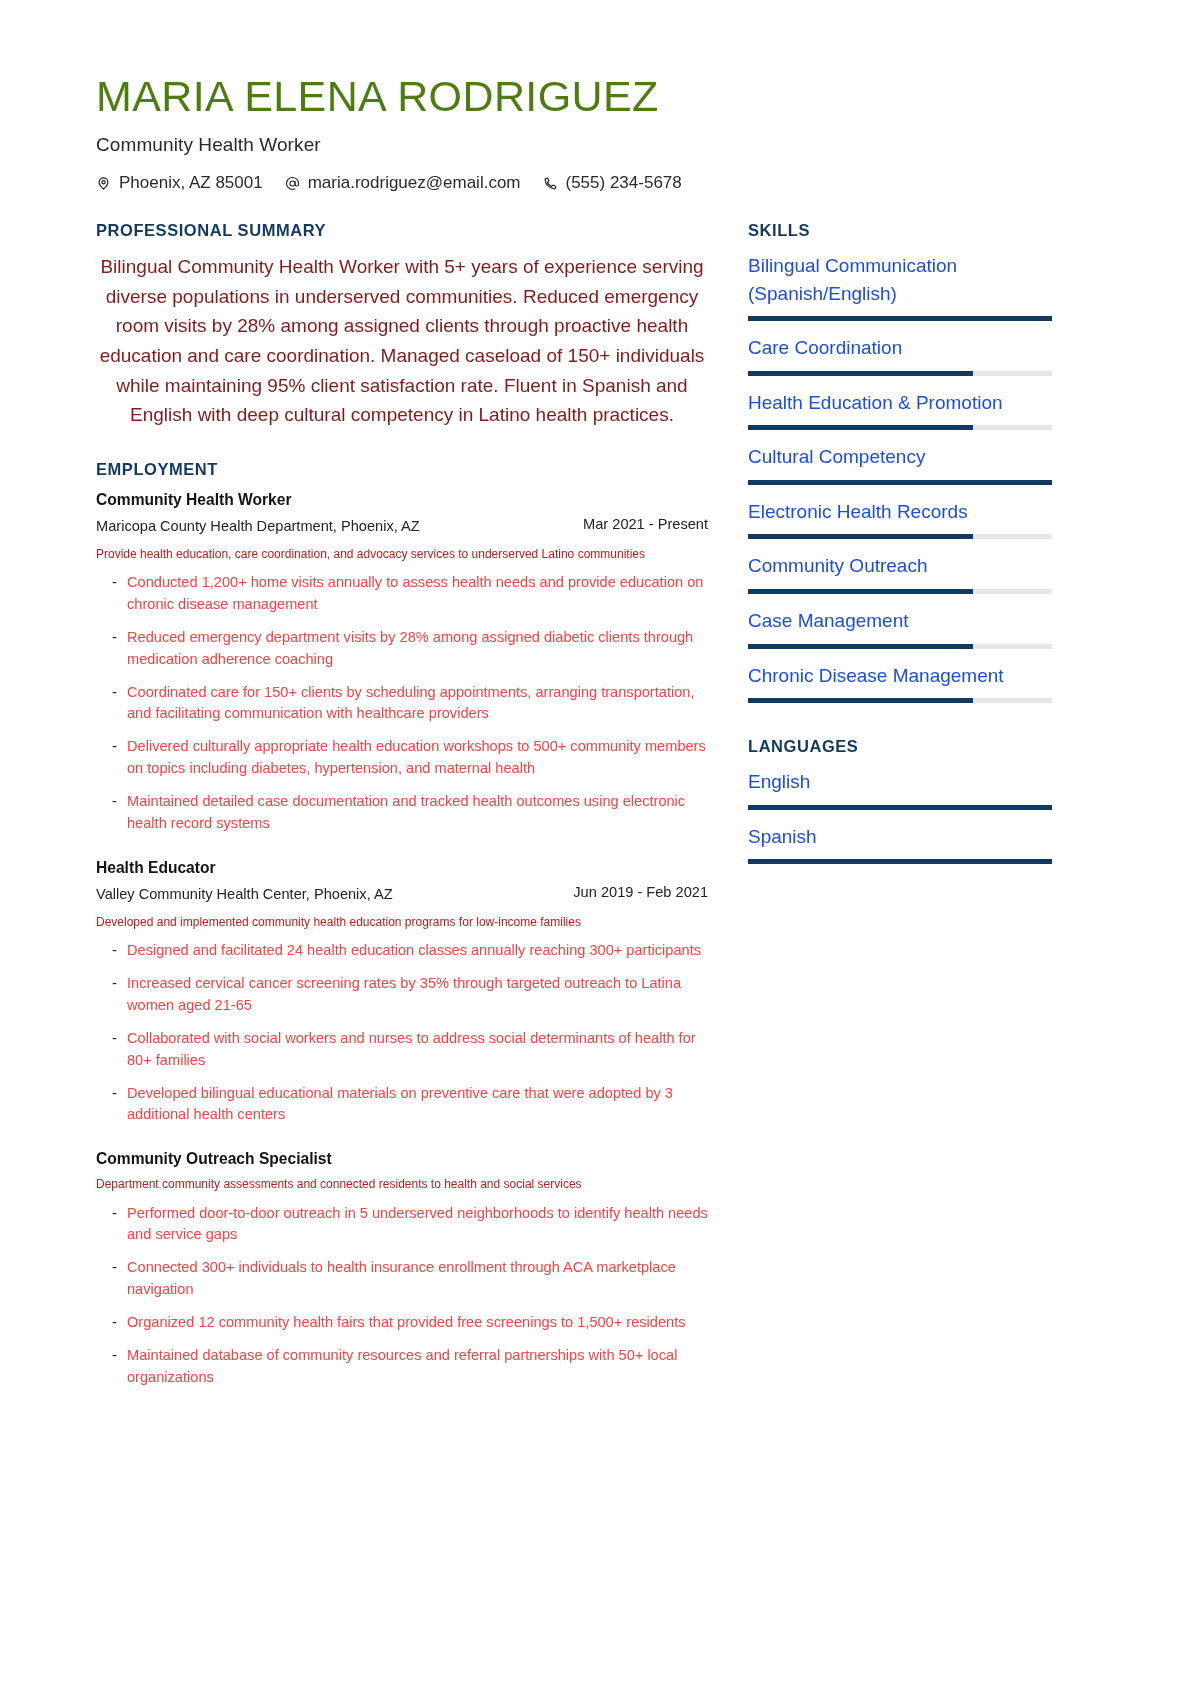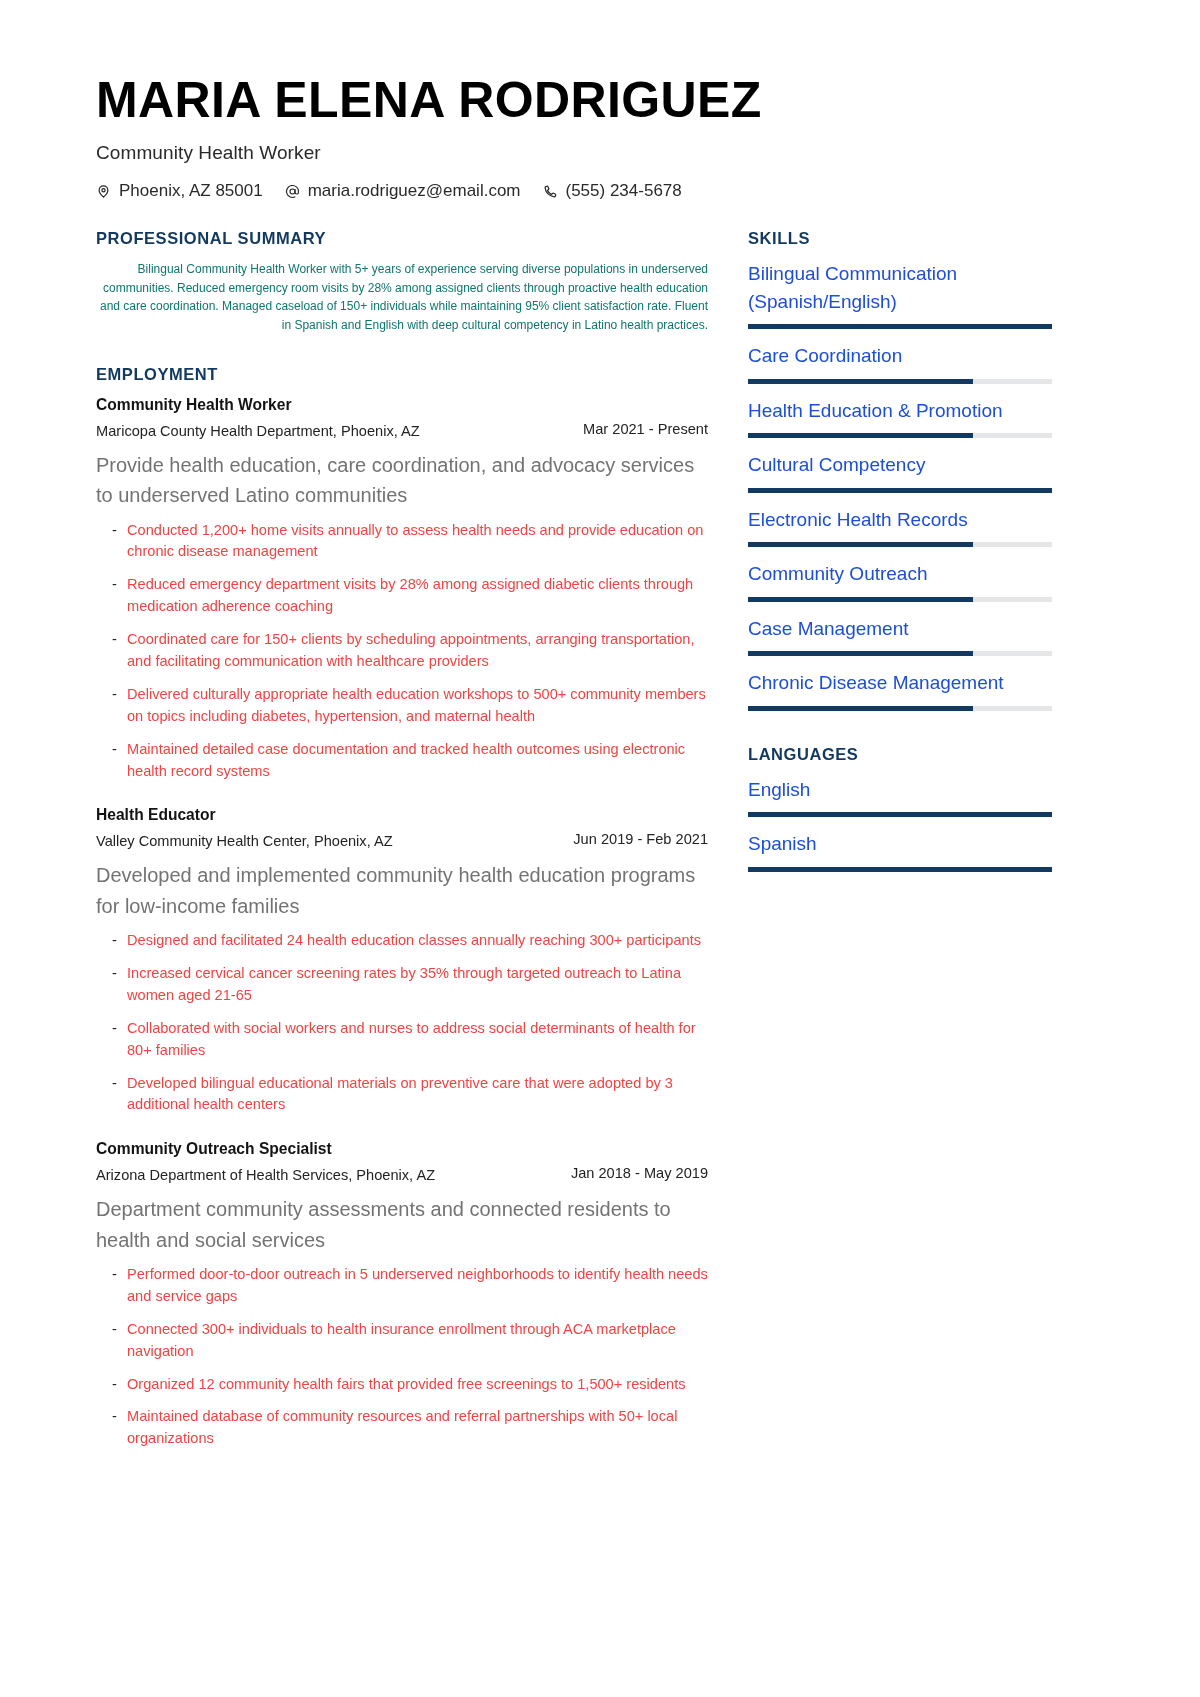--- a/index.html
+++ b/index.html
@@ -17,24 +17,24 @@
     width: 1200px;
     height: 1697px;
     padding: 72px 96px 0 96px;
     position: relative;
   }
 
   
   .header { margin-bottom: 28px; }
 
   .full-name {
-    font-size: 50px;
-    font-weight: 700;
+    font-size: 43px;
+    font-weight: 400;
     letter-spacing: 0.4px;
-    color: #000000;
+    color: #4d7c0f;
     line-height: 1.12;
     white-space: nowrap;
   }
 
   .job-title {
     font-size: 19px;
     font-weight: 400;
     color: #2a2a2a;
     margin-top: 14px;
     letter-spacing: 0.1px;
@@ -72,24 +72,24 @@
     font-size: 16.5px;
     font-weight: 700;
     color: #12395f;
     letter-spacing: 0.55px;
     margin-bottom: 12px;
   }
 
   .section { margin-bottom: 30px; }
 
   .summary-text {
-    font-size: 12px;
+    font-size: 19px;
     line-height: 1.56;
-    color: #0f766e;
-    text-align: right;
+    color: #7f1d1d;
+    text-align: center;
   }
 
   
   .job { margin-bottom: 24px; }
   .job:last-child { margin-bottom: 0; }
 
   .job-role {
     font-size: 15.6px;
     font-weight: 700;
     color: #141414;
@@ -113,23 +113,23 @@
 
   .job-dates {
     font-size: 14.6px;
     color: #232323;
     white-space: nowrap;
     flex: none;
     padding-top: 0;
   }
 
   .job-desc {
-    font-size: 20px;
+    font-size: 12px;
     line-height: 1.52;
-    color: #737373;
+    color: #b91c1c;
     margin-bottom: 9px;
   }
 
   .bullets { list-style: none; }
 
   .bullets li {
     position: relative;
     padding-left: 31px;
     font-size: 14.6px;
     line-height: 1.5;
@@ -257,24 +257,20 @@
           <ul class="bullets">
             <li>Designed and facilitated 24 health education classes annually reaching 300+ participants</li>
             <li>Increased cervical cancer screening rates by 35% through targeted outreach to Latina women aged 21-65</li>
             <li>Collaborated with social workers and nurses to address social determinants of health for 80+ families</li>
             <li>Developed bilingual educational materials on preventive care that were adopted by 3 additional health centers</li>
           </ul>
         </div>
 
         <div class="job">
           <div class="job-role">Community Outreach Specialist</div>
-          <div class="job-meta">
-            <div class="job-company">Arizona Department of Health Services, Phoenix, AZ</div>
-            <div class="job-dates">Jan 2018 - May 2019</div>
-          </div>
           <div class="job-desc">Department community assessments and connected residents to health and social services</div>
           <ul class="bullets">
             <li>Performed door-to-door outreach in 5 underserved neighborhoods to identify health needs and service gaps</li>
             <li>Connected 300+ individuals to health insurance enrollment through ACA marketplace navigation</li>
             <li>Organized 12 community health fairs that provided free screenings to 1,500+ residents</li>
             <li>Maintained database of community resources and referral partnerships with 50+ local organizations</li>
           </ul>
         </div>
 
       </div>

